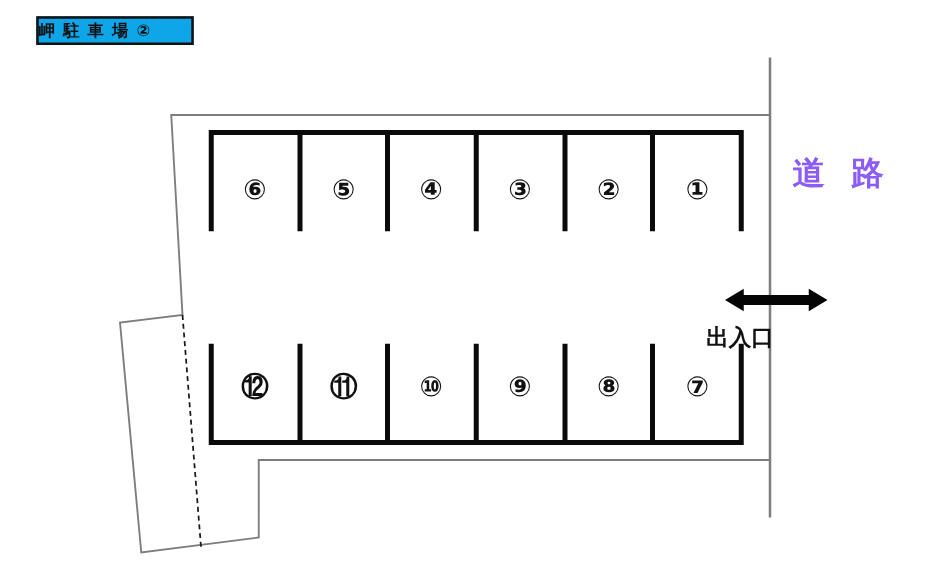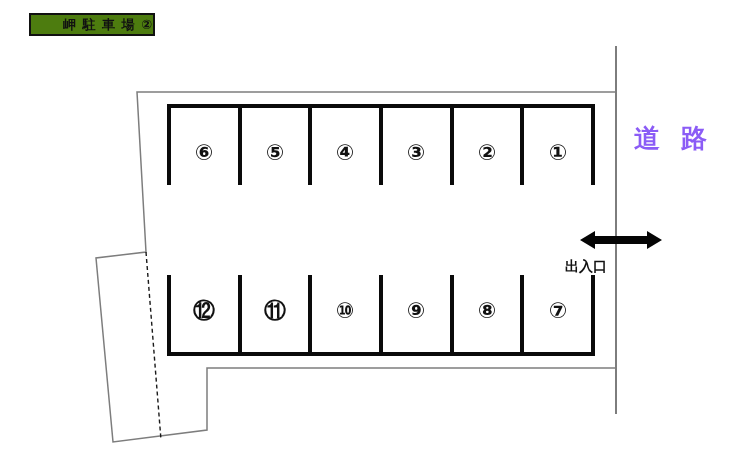--- a/index.html
+++ b/index.html
@@ -23,22 +23,22 @@
   .title-box {
     position: absolute;
     left: 29px;
     top: 13px;
     width: 126px;
     height: 23px;
     border: 2px solid #111111;
     box-sizing: border-box;
     display: flex;
     align-items: center;
-    justify-content: flex-end;
-    background: #4d7c0f;
+    justify-content: flex-start;
+    background: #0ea5e9;
   }
   .title-box span {
     font-size: 13px;
     font-weight: bold;
     letter-spacing: 1px;
     color: #111111;
     white-space: nowrap;
   }
   .road-label {
     position: absolute;
@@ -47,21 +47,21 @@
     font-size: 26px;
     font-weight: bold;
     letter-spacing: 6px;
     color: #8b5cf6;
     white-space: nowrap;
   }
   .entrance-label {
     position: absolute;
     left: 565px;
     top: 258px;
-    font-size: 14px;
+    font-size: 18px;
     font-weight: bold;
     color: #111111;
     white-space: nowrap;
   }
   .space-num {
     position: absolute;
     width: 70px;
     text-align: center;
     font-size: 22px;
     font-weight: bold;

